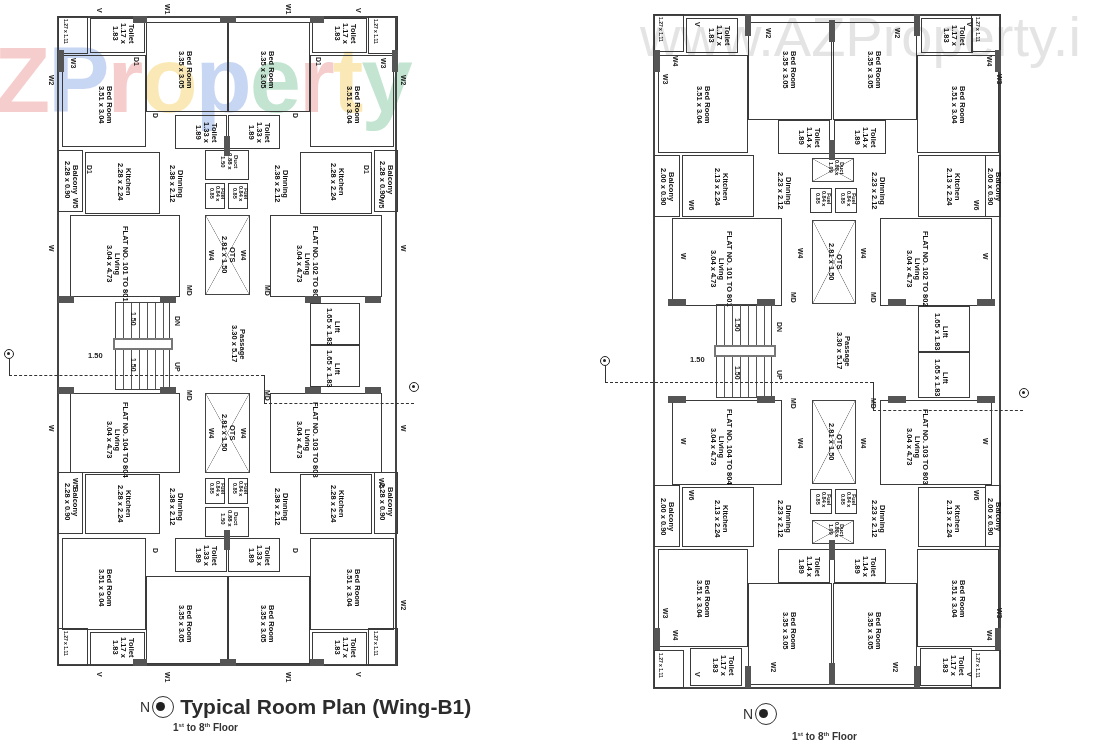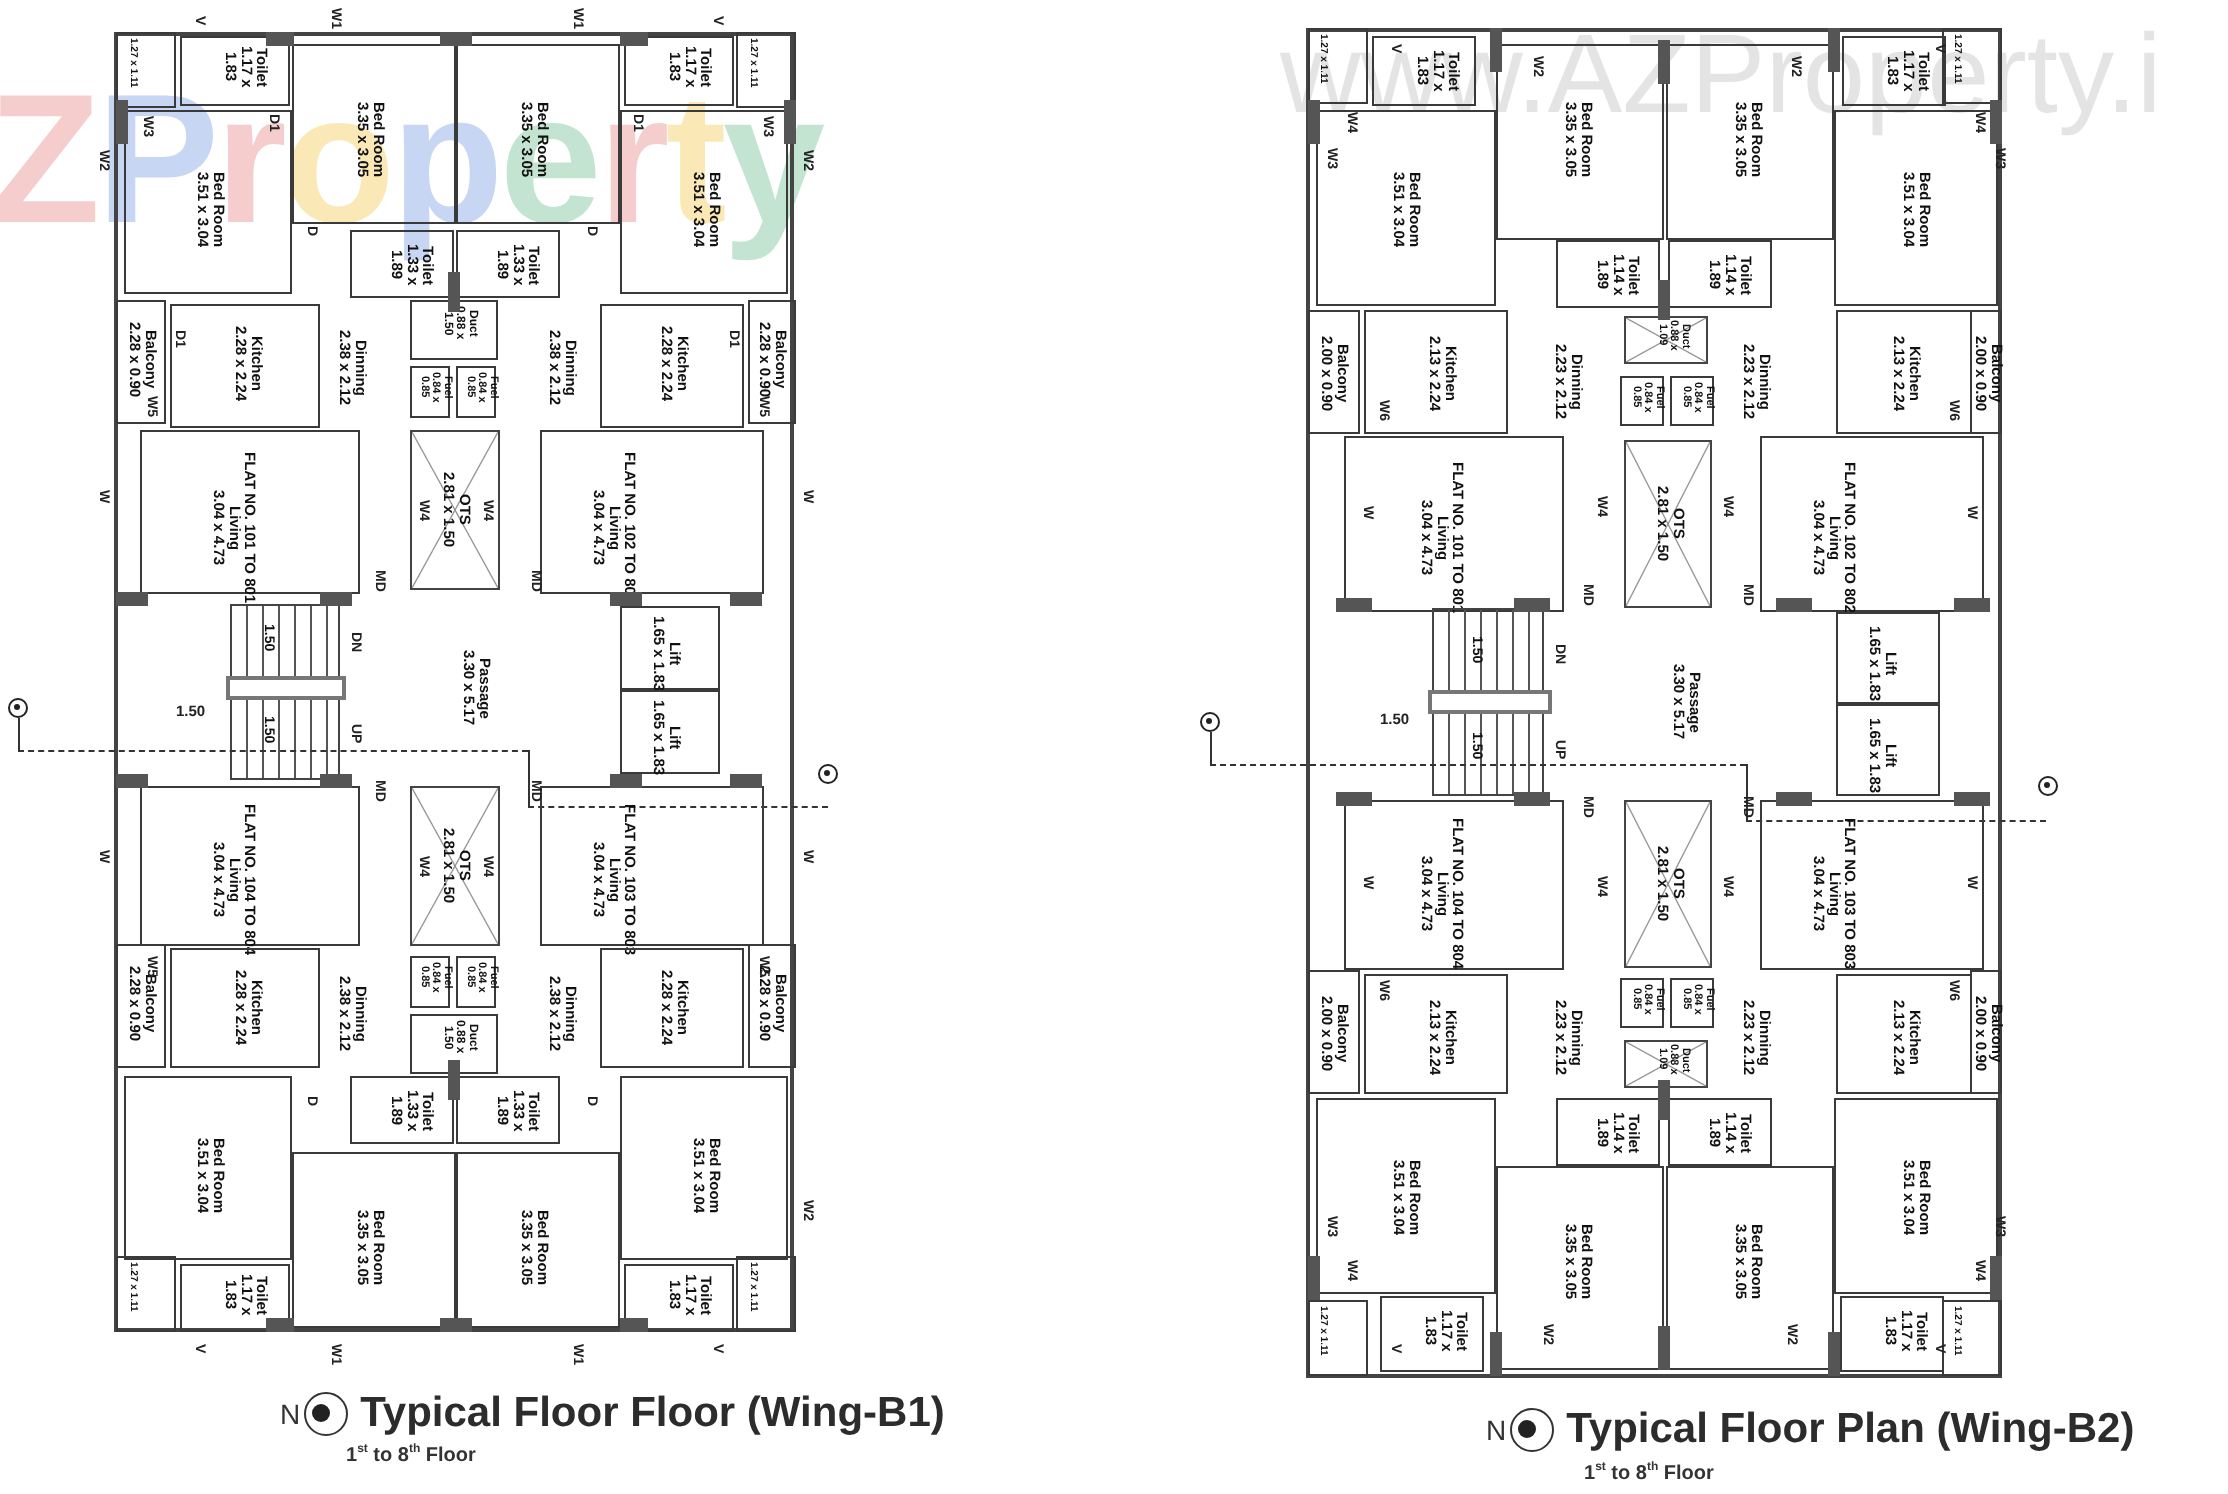--- a/index.html
+++ b/index.html
@@ -268,21 +268,21 @@
   <div class="tag" style="left:363px;top:165px;">D1</div>
   <div class="tag" style="left:164px;top:672px;">W1</div>
   <div class="tag" style="left:285px;top:672px;">W1</div>
   <div class="tag" style="left:96px;top:672px;">V</div>
   <div class="tag" style="left:355px;top:672px;">V</div>
   <div class="tag" style="left:400px;top:600px;">W2</div>
 
   <div class="title-wrap" style="left:140px;top:695px;">
     <span class="north">N</span>
     <span class="compass"></span>
-    <span class="title">Typical Floor Floor (Wing-B1)</span>
+    <span class="title">Typical Room Plan (Wing-B1)</span>
   </div>
   <div class="subtitle" style="left:173px;top:722px;">
     <span>1</span><sup>st</sup><span> to 8</span><sup>th</sup><span> Floor</span>
   </div>
 </div>
 
 <div class="plan" style="left:0;top:0;width:1114px;height:747px;">
   <div class="outline" style="left:653px;top:14px;width:348px;height:675px;"></div>
 
   <div class="room" style="left:654px;top:14px;width:30px;height:38px;">
@@ -487,18 +487,17 @@
   <div class="tag" style="left:662px;top:608px;">W3</div>
   <div class="tag" style="left:996px;top:608px;">W3</div>
   <div class="tag" style="left:672px;top:630px;">W4</div>
   <div class="tag" style="left:986px;top:630px;">W4</div>
   <div class="tag" style="left:694px;top:672px;">V</div>
   <div class="tag" style="left:966px;top:672px;">V</div>
 
   <div class="title-wrap" style="left:743px;top:703px;">
     <span class="north">N</span>
     <span class="compass"></span>
-    <span class="title">Typical Floor Plan (Wing-B2)</span>
   </div>
   <div class="subtitle" style="left:792px;top:731px;">
     <span>1</span><sup>st</sup><span> to 8</span><sup>th</sup><span> Floor</span>
   </div>
 </div>
 
 </body></html>

